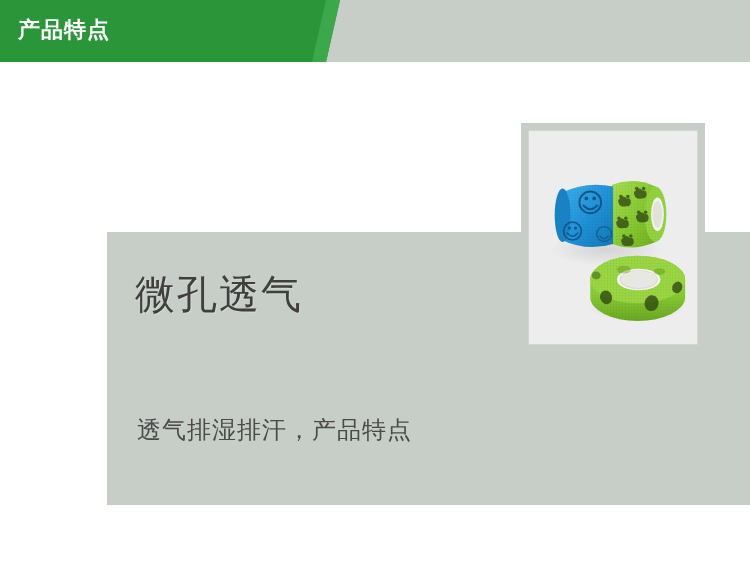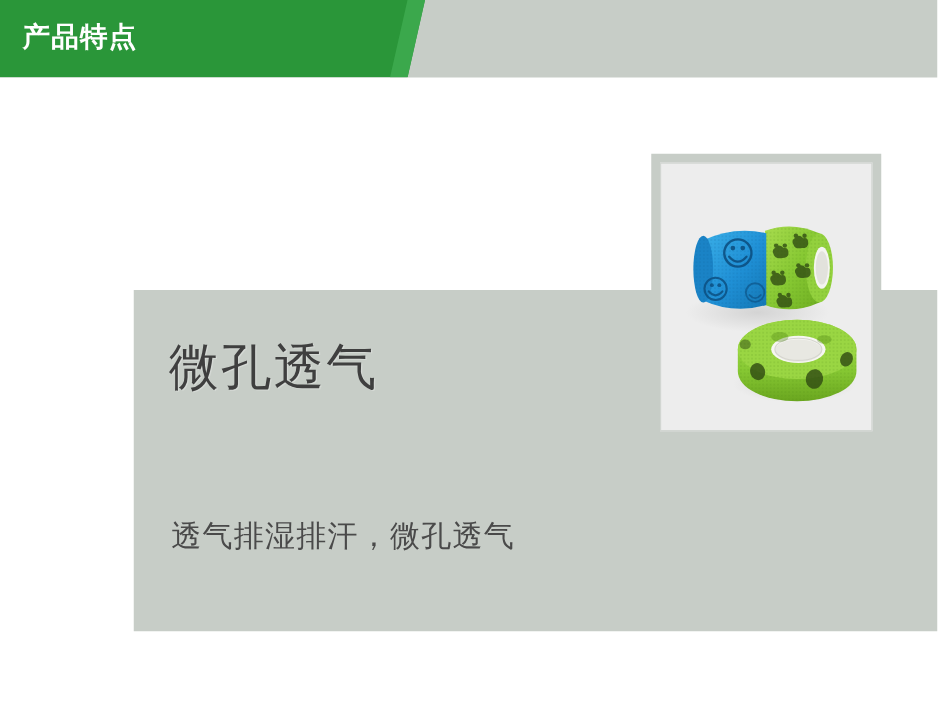--- a/index.html
+++ b/index.html
@@ -71,21 +71,21 @@
 
 <div class="page">
 
   <div class="header-band"></div>
   <div class="header-green"></div>
   <div class="header-green-stripe"></div>
   <div class="header-title">产品特点</div>
 
   <div class="content-panel"></div>
   <div class="feature-heading">微孔透气</div>
-  <div class="feature-sub">透气排湿排汗，微孔透气</div>
+  <div class="feature-sub">透气排湿排汗，产品特点</div>
 
   <div class="photo-frame">
     <svg viewBox="0 0 170 215" xmlns="http://www.w3.org/2000/svg">
       <defs>
         <linearGradient id="blueG" x1="0" y1="0" x2="1" y2="1">
           <stop offset="0%" stop-color="#3bb0e8"></stop>
           <stop offset="55%" stop-color="#1f90d6"></stop>
           <stop offset="100%" stop-color="#1477b4"></stop>
         </linearGradient>
         <linearGradient id="greenG" x1="0" y1="0" x2="1" y2="1">

